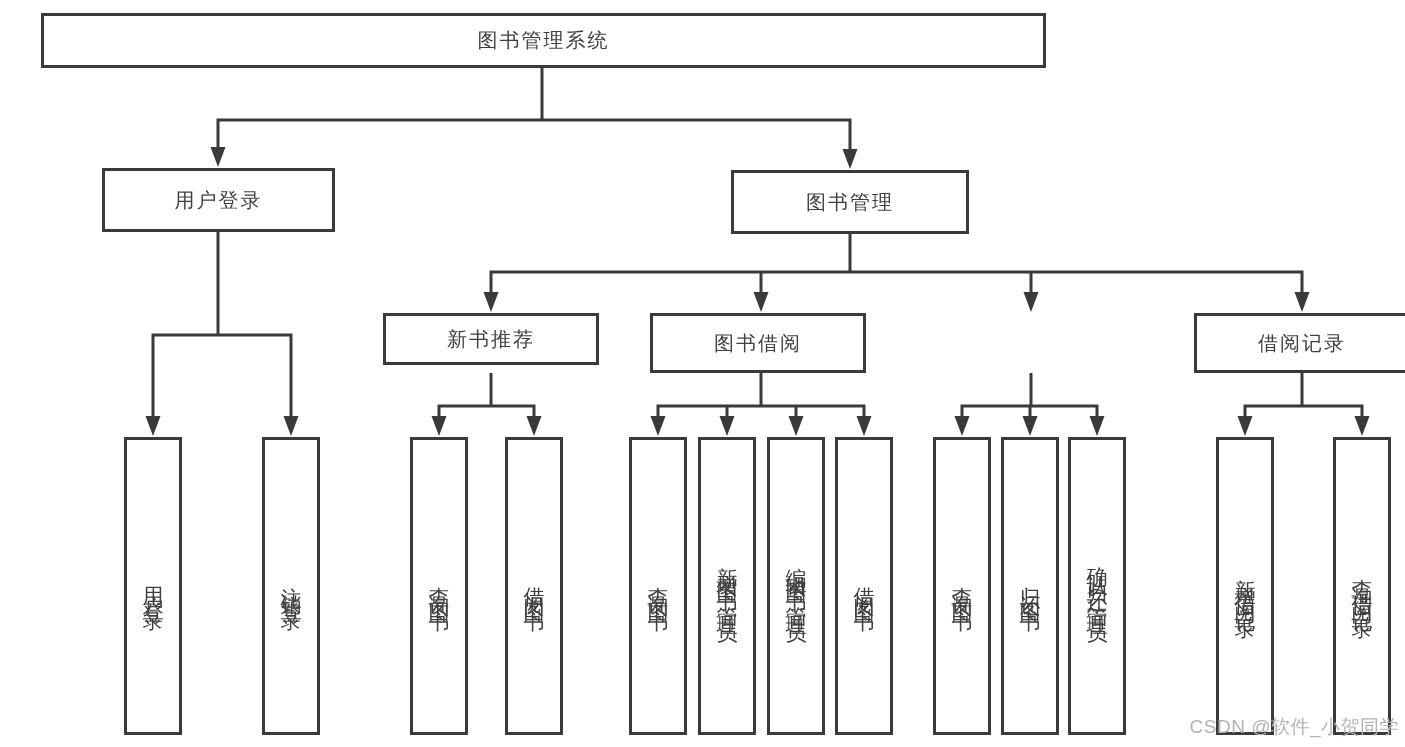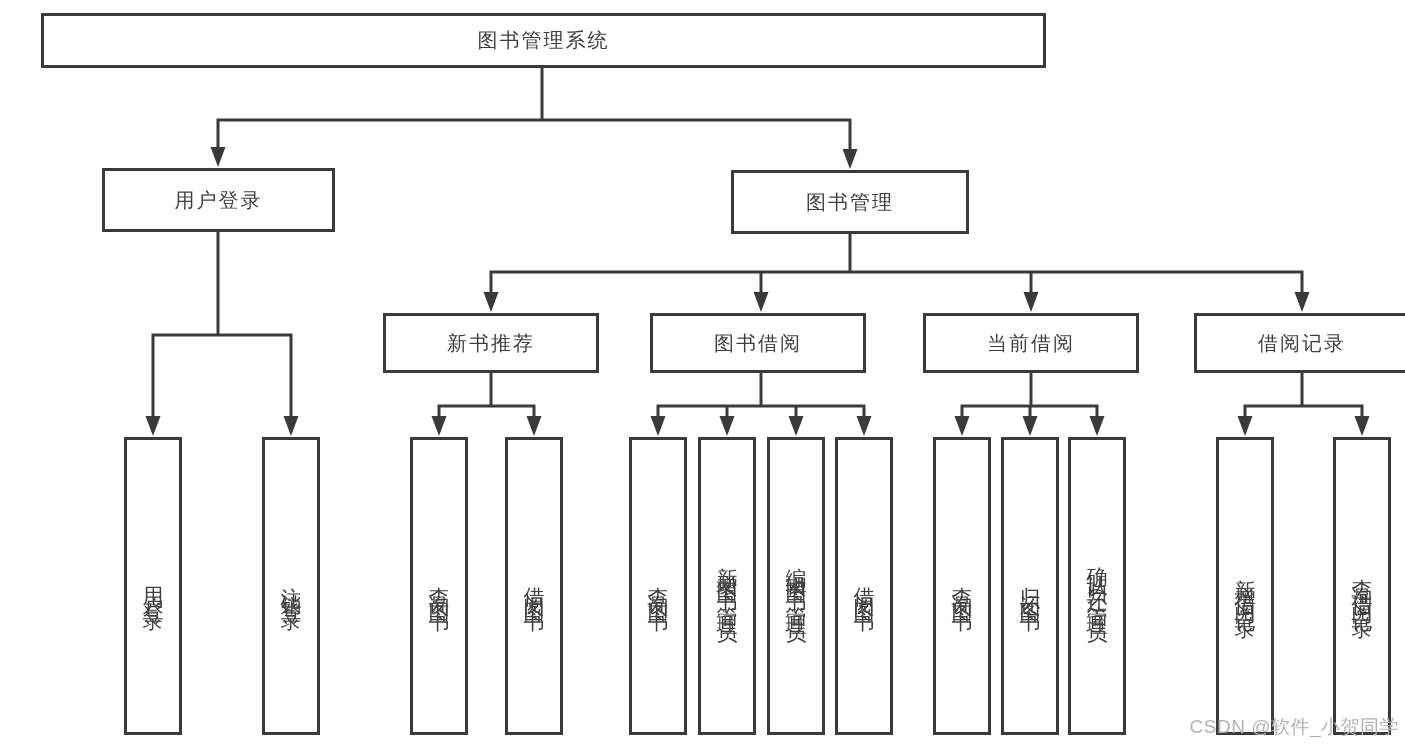--- a/index.html
+++ b/index.html
@@ -102,23 +102,22 @@
       <polygon points="1217.5,416 1232.5,416 1225,436"></polygon>
       <polygon points="1334.5,416 1349.5,416 1342,436"></polygon>
     </g>
   </svg>
 
   <div class="box" style="left:21px; top:13px; width:1005px; height:55px;">图书管理系统</div>
 
   <div class="box" style="left:82px; top:168px; width:233px; height:64px;">用户登录</div>
   <div class="box" style="left:711px; top:170px; width:238px; height:64px;text-align:center;">图书管理</div>
 
-  <div class="box" style="left:363px; top:313px; width:216px; height:60px;">新书推荐</div>
+  <div class="box" style="left:363px; top:313px; width:216px; height:52px;">新书推荐</div>
   <div class="box" style="left:630px; top:313px; width:216px; height:60px;">图书借阅</div>
-  <div class="box" style="left:903px; top:313px; width:216px; height:60px;">当前借阅</div>
   <div class="box" style="left:1174px; top:313px; width:216px; height:60px;">借阅记录</div>
 
   <div class="box vbox" style="left:104px; top:437px; width:58px; height:298px;">用户登录</div>
   <div class="box vbox" style="left:242px; top:437px; width:58px; height:298px;">注销登录</div>
 
   <div class="box vbox" style="left:390px; top:437px; width:58px; height:298px;">查询图书</div>
   <div class="box vbox" style="left:485px; top:437px; width:58px; height:298px;">借阅图书</div>
 
   <div class="box vbox" style="left:609px; top:437px; width:58px; height:298px;">查询图书</div>
   <div class="box vbox" style="left:678px; top:437px; width:58px; height:298px;">新增图书（管理员）</div>

